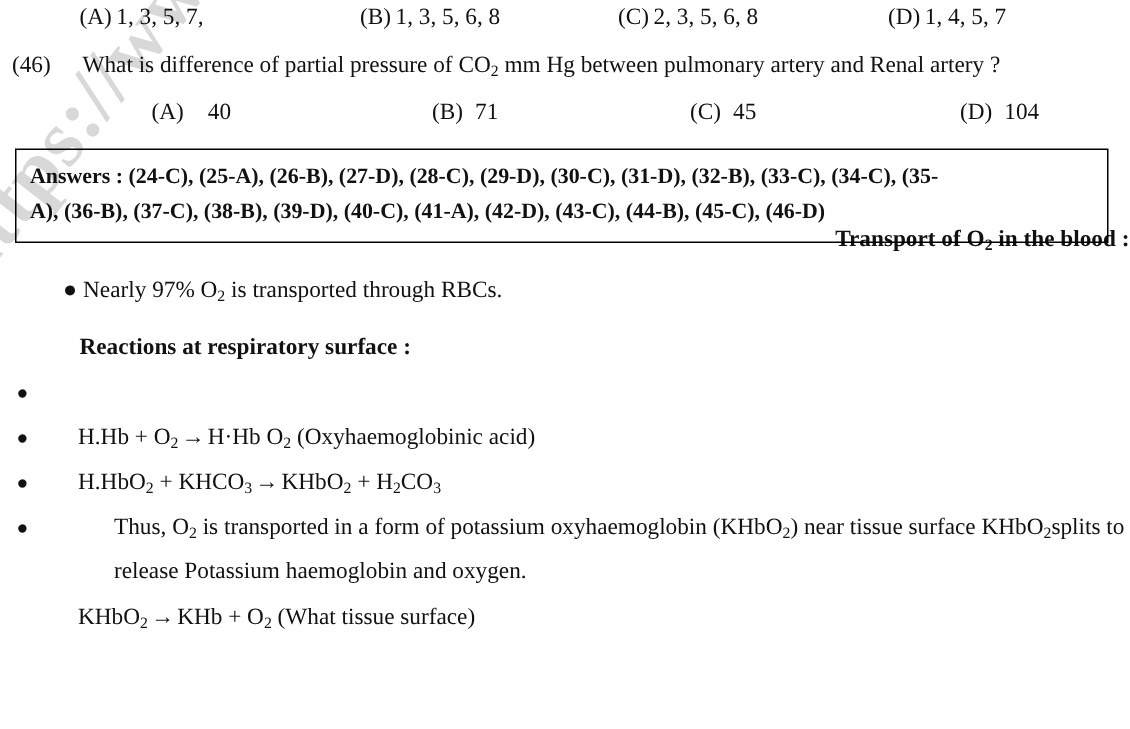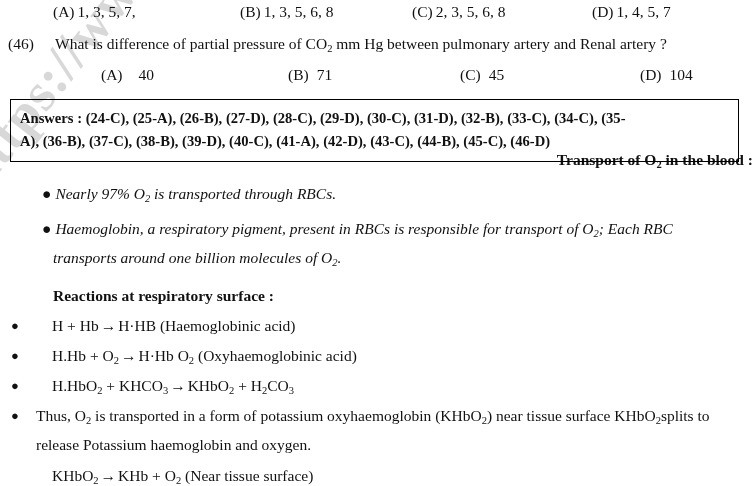--- a/index.html
+++ b/index.html
@@ -101,21 +101,20 @@
     white-space: nowrap;
   }
   .indent-52 { padding-left: 52px; text-align: right; }
   .indent-5  { padding-left: 5px; }
 
   
   .bl {
     font-size: 15.5px;
     line-height: 24px;
     padding-left: 42px;
-    font-style: italic;
   }
   .bl .dot { margin-right: 4px; }
   .bl.hang { padding-left: 42px; text-indent: 0; }
   .bl .cont { display: block; padding-left: 11px; }
 
   
   .rx {
     position: relative;
     height: 30px;
     line-height: 30px;
@@ -134,21 +133,21 @@
     position: relative;
     font-size: 15.5px;
     line-height: 24px;
   }
   .rx2 .bullet {
     position: absolute;
     left: 11px;
     top: 0;
     font-size: 13px;
   }
-  .rx2 .body { padding-left: 36px; }
+  .rx2 .body { padding-left: 36px; margin-left: 40px; }
 
   .plainline {
     font-size: 15.5px;
     line-height: 26px;
     padding-left: 52px;
     white-space: nowrap;
   }
 
   sub { font-size: 0.68em; vertical-align: -0.28em; }
   .arrow { padding: 0 2px; }
@@ -185,40 +184,38 @@
       <div><span>Answers :</span> <span>(24-C), (25-A), (26-B), (27-D), (28-C), (29-D), (30-C), (31-D), (32-B), (33-C), (34-C), (35-</span></div>
       <div>A), (36-B), (37-C), (38-B), (39-D), (40-C), (41-A), (42-D), (43-C), (44-B), (45-C), (46-D)</div>
     </div>
 
     <div style="height:62px;"></div>
 
     <div class="h-sub indent-52"><span>Transport of O</span><sub>2</sub><span> in the blood :</span></div>
 
     <div class="bl" style="margin-top:6px;"><span class="dot">●</span><span>Nearly 97% O</span><sub>2</sub><span> is transported through RBCs.</span></div>
 
-    <div class="bl hang" style="margin-top:6px;"><span class="dot">●</span><span>Haemoglobin, a respiratory pigment, present in RBCs is responsible for transport of O</span><sub>2</sub><span>; Each RBC</span><span class="cont"><span>transports around one billion molecules of O</span><sub>2</sub><span>.</span></span></div>
 
     <div class="h-sub indent-5" style="margin-top:10px;margin-left:48px;">Reactions at respiratory surface :</div>
 
     <div class="rx" style="margin-top:4px;">
       <span class="bullet">●</span>
-      <span class="body"><span>H + Hb</span><span class="arrow">→</span><span>H·HB (Haemoglobinic acid)</span></span>
     </div>
 
     <div class="rx">
       <span class="bullet">●</span>
       <span class="body"><span>H.Hb + O</span><sub>2</sub><span class="arrow">→</span><span>H·Hb O</span><sub>2</sub><span> (Oxyhaemoglobinic acid)</span></span>
     </div>
 
     <div class="rx">
       <span class="bullet">●</span>
       <span class="body"><span>H.HbO</span><sub>2</sub><span> + KHCO</span><sub>3</sub><span class="arrow">→</span><span>KHbO</span><sub>2</sub><span> + H</span><sub>2</sub><span>CO</span><sub>3</sub></span>
     </div>
 
     <div class="rx2" style="margin-top:3px;">
       <span class="bullet">●</span>
       <div class="body"><span>Thus, O</span><sub>2</sub><span> is transported in a form of potassium oxyhaemoglobin  (KHbO</span><sub>2</sub><span>) near tissue surface KHbO</span><sub>2</sub><span>splits to release Potassium haemoglobin and oxygen.</span></div>
     </div>
 
-    <div class="plainline" style="margin-top:6px;"><span>KHbO</span><sub>2</sub><span class="arrow">→</span><span>KHb + O</span><sub>2</sub><span>  (Near tissue surface)</span></div>
+    <div class="plainline" style="margin-top:6px;"><span>KHbO</span><sub>2</sub><span class="arrow">→</span><span>KHb + O</span><sub>2</sub><span>  (What tissue surface)</span></div>
 
   </div>
 </div>
 
 </body></html>

